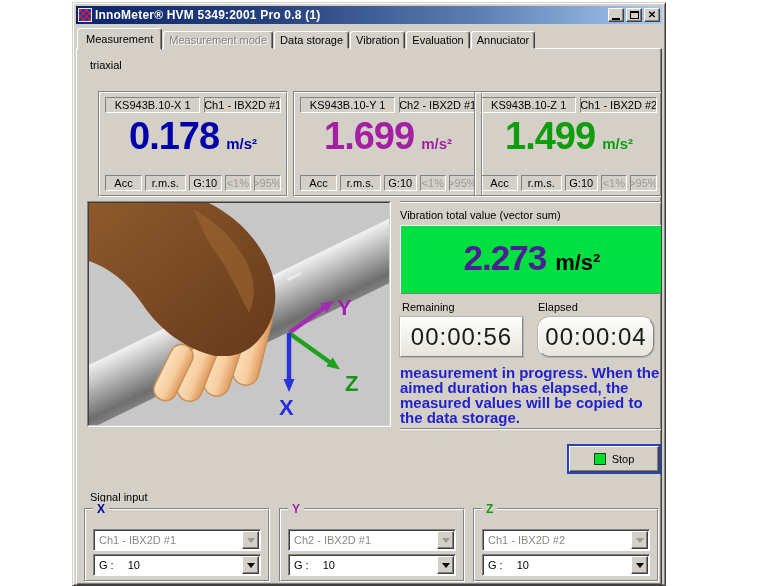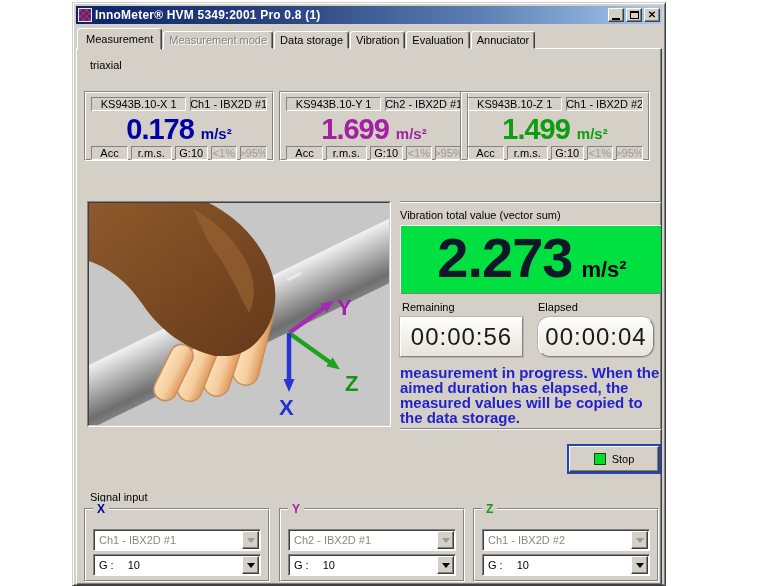--- a/index.html
+++ b/index.html
@@ -45,51 +45,51 @@
     border-bottom:1px solid #D4D0C8; padding:0 8px; }
   
   .page {
     position:absolute; left:3px; right:3px; top:45px; height:537px; background:#D4D0C8;
     border:1px solid; border-color:#FFFFFF #404040 #404040 #FFFFFF;
     box-shadow: inset -1px -1px 0 #808080; overflow:hidden; z-index:4;
   }
   .lbl { position:absolute; font-size:11px; color:#000; white-space:nowrap; }
   
   .panel {
-    position:absolute; top:42px; width:190px; height:70px;
-    border:1px solid; border-color:#848284 #FFFFFF #FFFFFF #848284;
+    position:absolute; top:42px; width:190px; height:106px;
+    border:1px solid; border-color:#848284 #FFFFFF #FFFFFF #848284;margin-left:14px;
   }
   .panel .inner2 { position:absolute; inset:0; border:1px solid; border-color:#FFFFFF #848284 #848284 #FFFFFF;
     padding:4px 5px; display:flex; flex-direction:column; }
   .p-head { display:flex; gap:4px; height:16px; }
   .p-box {
     border:1px solid; border-color:#848284 #FFFFFF #FFFFFF #848284;
     display:flex; align-items:center; justify-content:center; font-size:11px; white-space:nowrap; overflow:hidden;
   }
   .p-head .p-box:first-child { flex:1.25; }
   .p-head .p-box:last-child { flex:1; }
   .p-value { flex:1; display:flex; align-items:baseline; justify-content:center; padding-top:2px; }
-  .p-num { font-size:29px; font-weight:bold; letter-spacing:-1px; }
+  .p-num { font-size:38px; font-weight:bold; letter-spacing:-1px; }
   .p-unit { font-size:15px; font-weight:bold; margin-left:7px; }
   .p-tags { display:flex; gap:3px; height:16px; }
   .p-tags .p-box.muted { color:#9C9A94; }
   
   .img-box {
     position:absolute; left:10px; top:152px; width:304px; height:226px;
     border:1px solid; border-color:#848284 #FFFFFF #FFFFFF #848284;
   }
   .img-box .inner2 { position:absolute; inset:0; border:1px solid; border-color:#404040 #D4D0C8 #D4D0C8 #404040; }
   
   .hline { position:absolute; height:2px; border-top:1px solid #848284; border-bottom:1px solid #FFFFFF; }
   .total-box {
     position:absolute; left:323px; top:176px; width:264px; height:69px;
     border:1px solid; border-color:#FFFFFF #808080 #808080 #FFFFFF;
     display:flex; align-items:baseline; justify-content:center;
   }
-  .total-num { font-size:56px; font-weight:bold; color:#0f172a; letter-spacing:-1px; line-height:64px; }
+  .total-num { font-size:35px; font-weight:bold; color:#4c1d95; letter-spacing:-1px; line-height:64px; }
   .total-unit { font-size:22px; font-weight:bold; color:#000; margin-left:9px; }
   .time-box {
     position:absolute; top:268px; height:40px;
     background:linear-gradient(180deg,#FDFDFB,#E6E4DC);
     border:1px solid; border-color:#FFFFFF #848284 #848284 #FFFFFF;
     box-shadow: 0 0 0 1px #B8B5AC;
     display:flex; align-items:center; justify-content:center;
     font-size:24px; color:#1A1A1A; letter-spacing:1px;
   }
   .status-msg { position:absolute; left:323px; top:316px; width:268px; font-size:15px; font-weight:bold;

